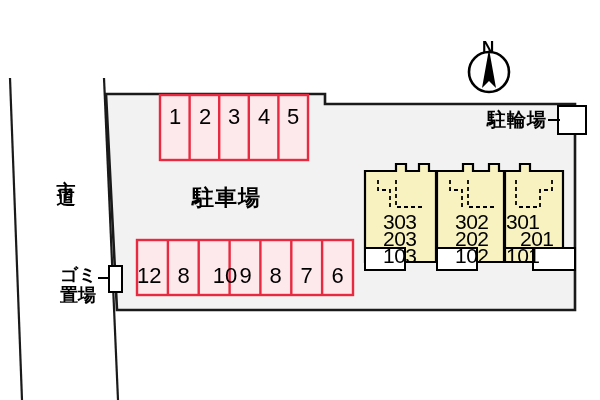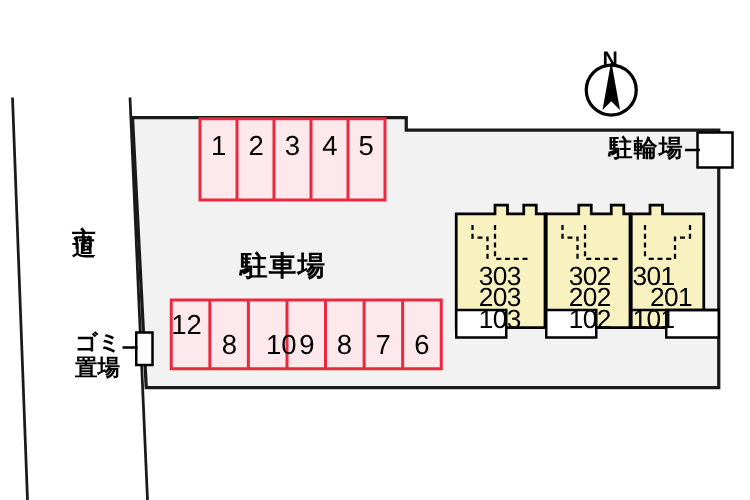--- a/index.html
+++ b/index.html
@@ -151,21 +151,21 @@
     </g>
 
   </svg>
 
   <div class="lbl stall-num" style="left:160px; top:106px; width:30px;">1</div>
   <div class="lbl stall-num" style="left:190px; top:106px; width:30px;">2</div>
   <div class="lbl stall-num" style="left:219px; top:106px; width:30px;">3</div>
   <div class="lbl stall-num" style="left:249px; top:106px; width:30px;">4</div>
   <div class="lbl stall-num" style="left:278px; top:106px; width:30px;">5</div>
 
-  <div class="lbl stall-num" style="left:137px; top:249px; width:15px;">12</div>
+  <div class="lbl stall-num" style="left:137px; top:265px; width:15px;">12</div>
   <div class="lbl stall-num" style="left:168px; top:265px; width:31px;">8</div>
   <div class="lbl stall-num" style="left:199px; top:265px; width:52px;">10</div>
   <div class="lbl stall-num" style="left:230px; top:265px; width:31px;">9</div>
   <div class="lbl stall-num" style="left:260px; top:265px; width:31px;">8</div>
   <div class="lbl stall-num" style="left:291px; top:265px; width:31px;">7</div>
   <div class="lbl stall-num" style="left:322px; top:265px; width:31px;">6</div>
 
   <div class="lbl unit-num" style="left:383px; top:211px;">303</div>
   <div class="lbl unit-num" style="left:383px; top:228px;">203</div>
   <div class="lbl unit-num" style="left:383px; top:245px;">103</div>
@@ -173,21 +173,21 @@
   <div class="lbl unit-num" style="left:455px; top:211px;">302</div>
   <div class="lbl unit-num" style="left:455px; top:228px;">202</div>
   <div class="lbl unit-num" style="left:455px; top:245px;">102</div>
 
   <div class="lbl unit-num" style="left:506px; top:211px;">301</div>
   <div class="lbl unit-num" style="left:506px; top:228px;margin-left:14px;">201</div>
   <div class="lbl unit-num" style="left:506px; top:245px;text-align:right;">101</div>
 
   <div class="lbl jp vert" style="left:57px; top:165px; font-size:19px; letter-spacing:8px;">市道</div>
 
-  <div class="lbl jp" style="left:192px; top:202px; font-size:22px; letter-spacing:1px;font-family:Liberation Serif, serif;">駐車場</div>
+  <div class="lbl jp" style="left:192px; top:187px; font-size:22px; letter-spacing:1px;">駐車場</div>
 
   <div class="lbl jp" style="left:487px; top:110px; font-size:19px; letter-spacing:1px;">駐輪場</div>
 
   <div class="lbl jp" style="left:60px; top:266px; font-size:18px;">ゴミ</div>
   <div class="lbl jp" style="left:60px; top:286px; font-size:18px;">置場</div>
 
   <div class="lbl compass-n" style="left:482px; top:39px;">N</div>
 
 </div>
 

